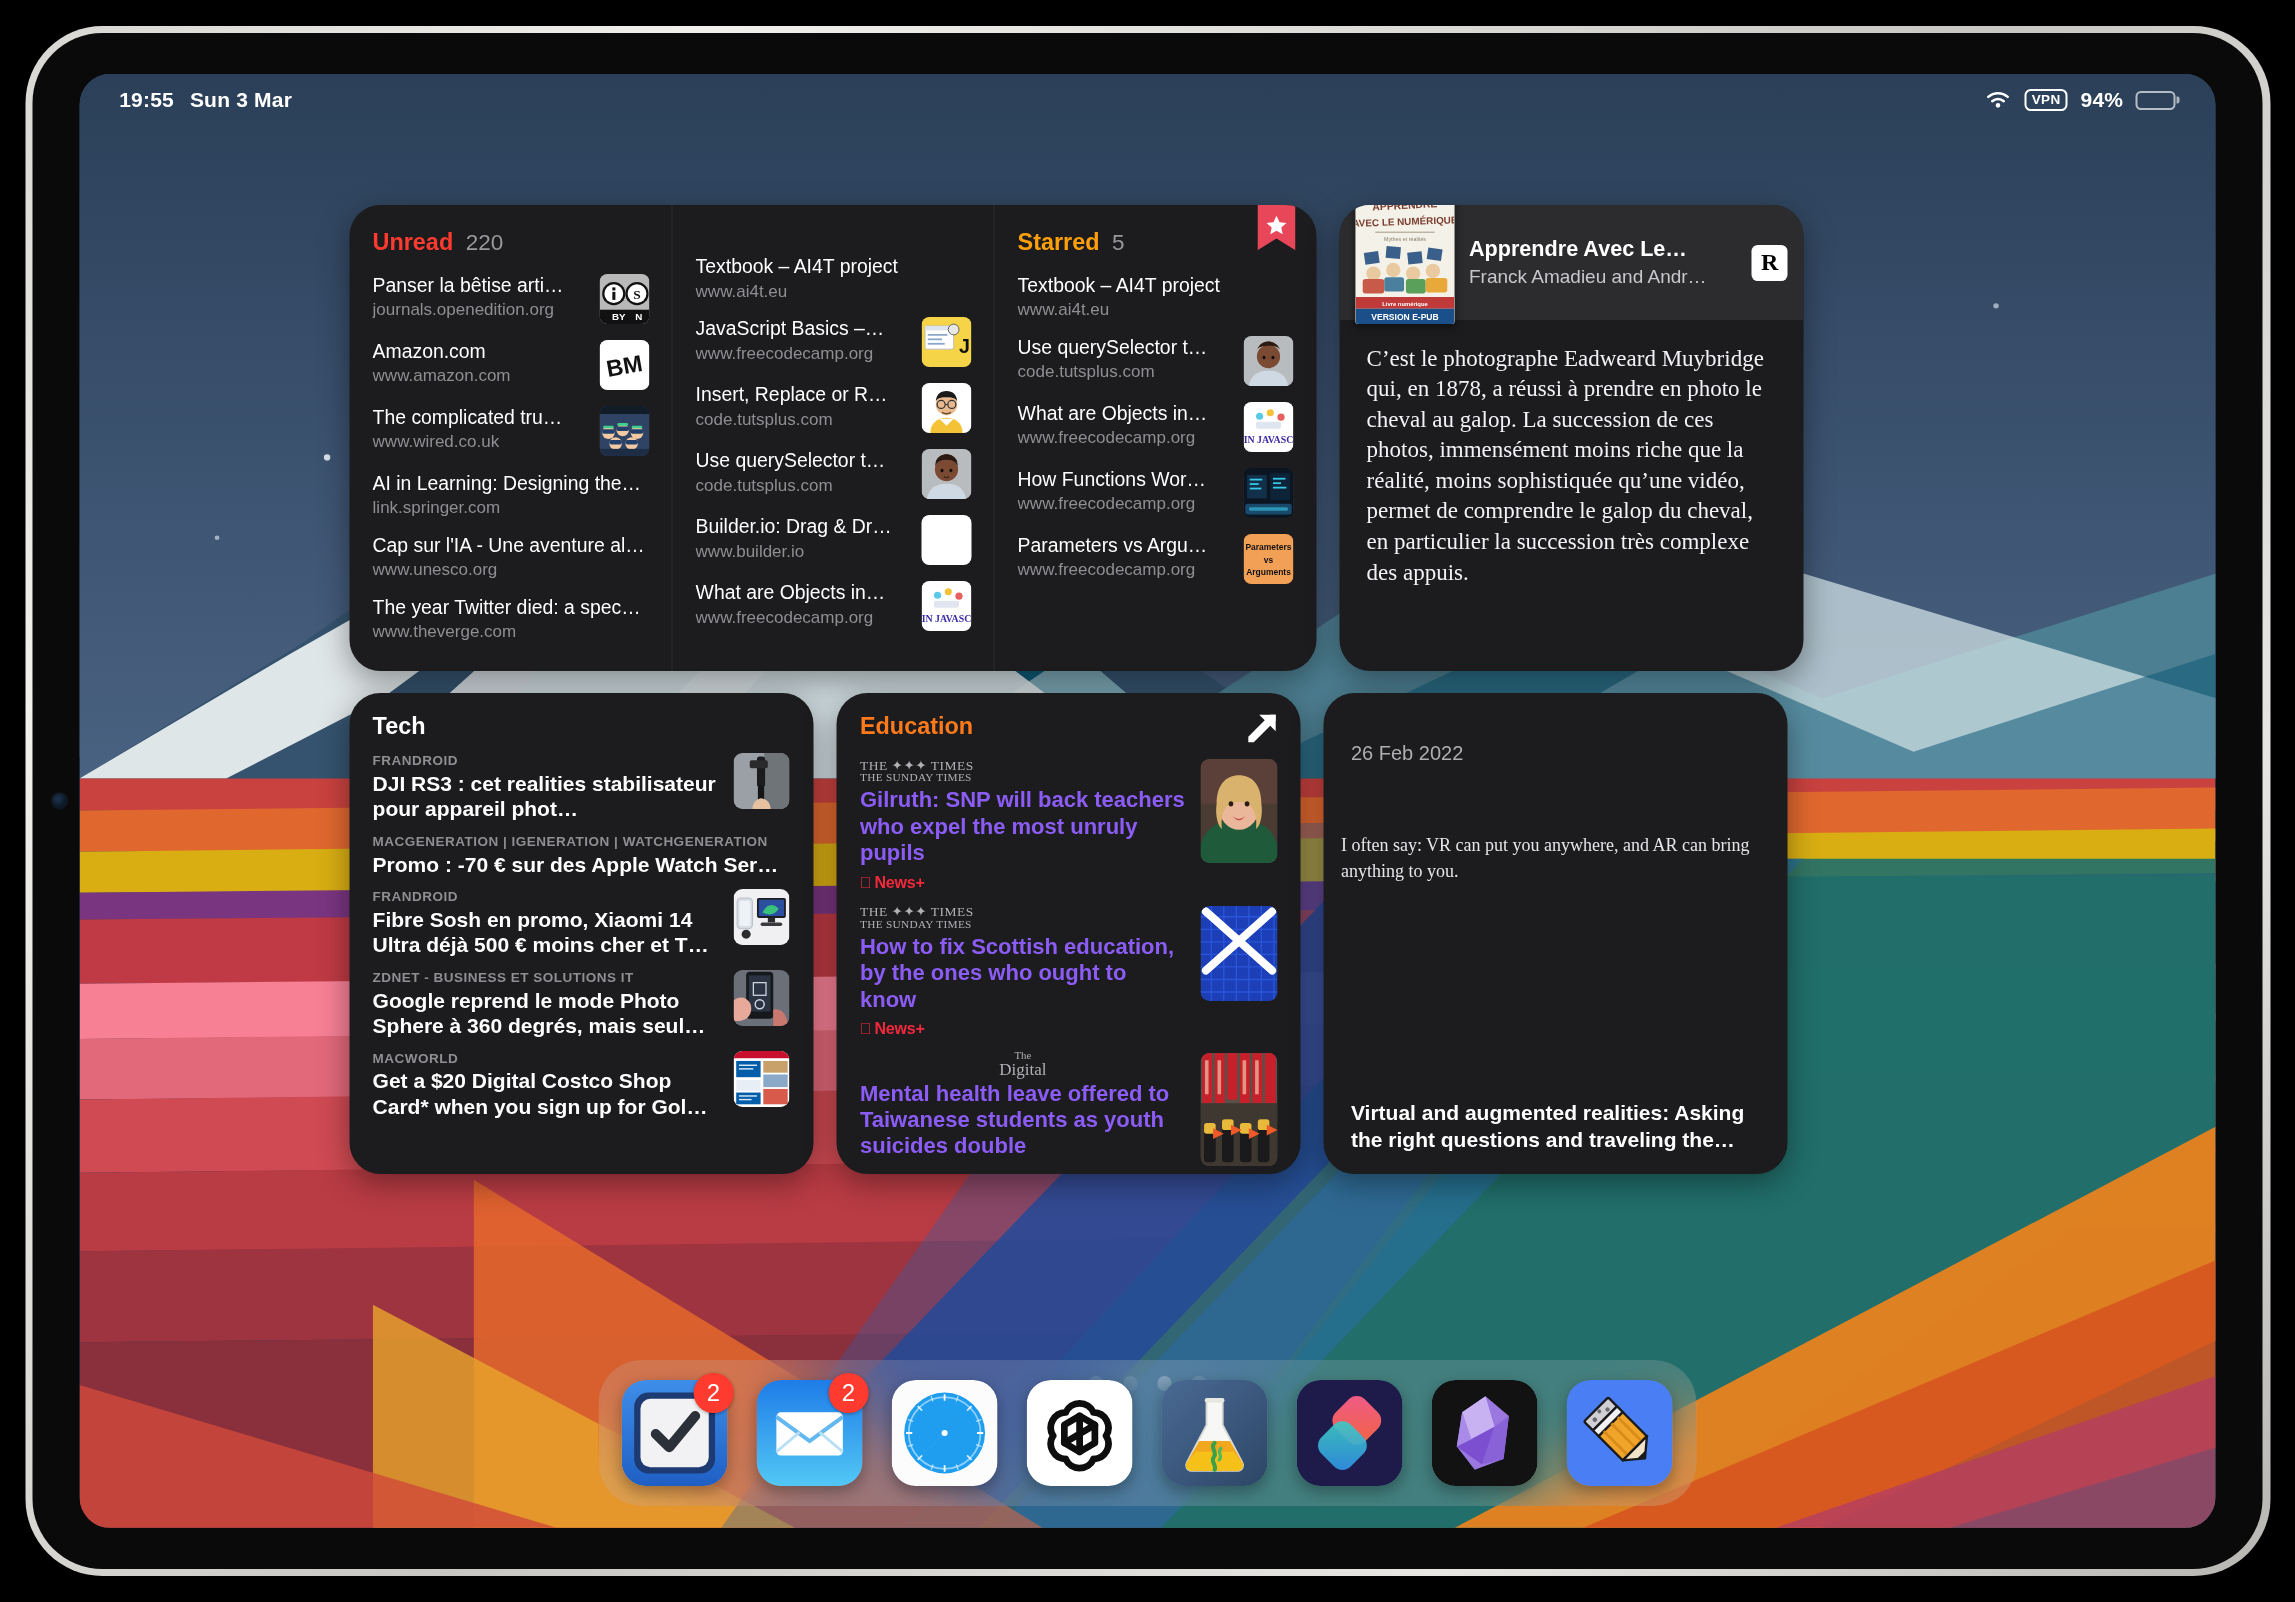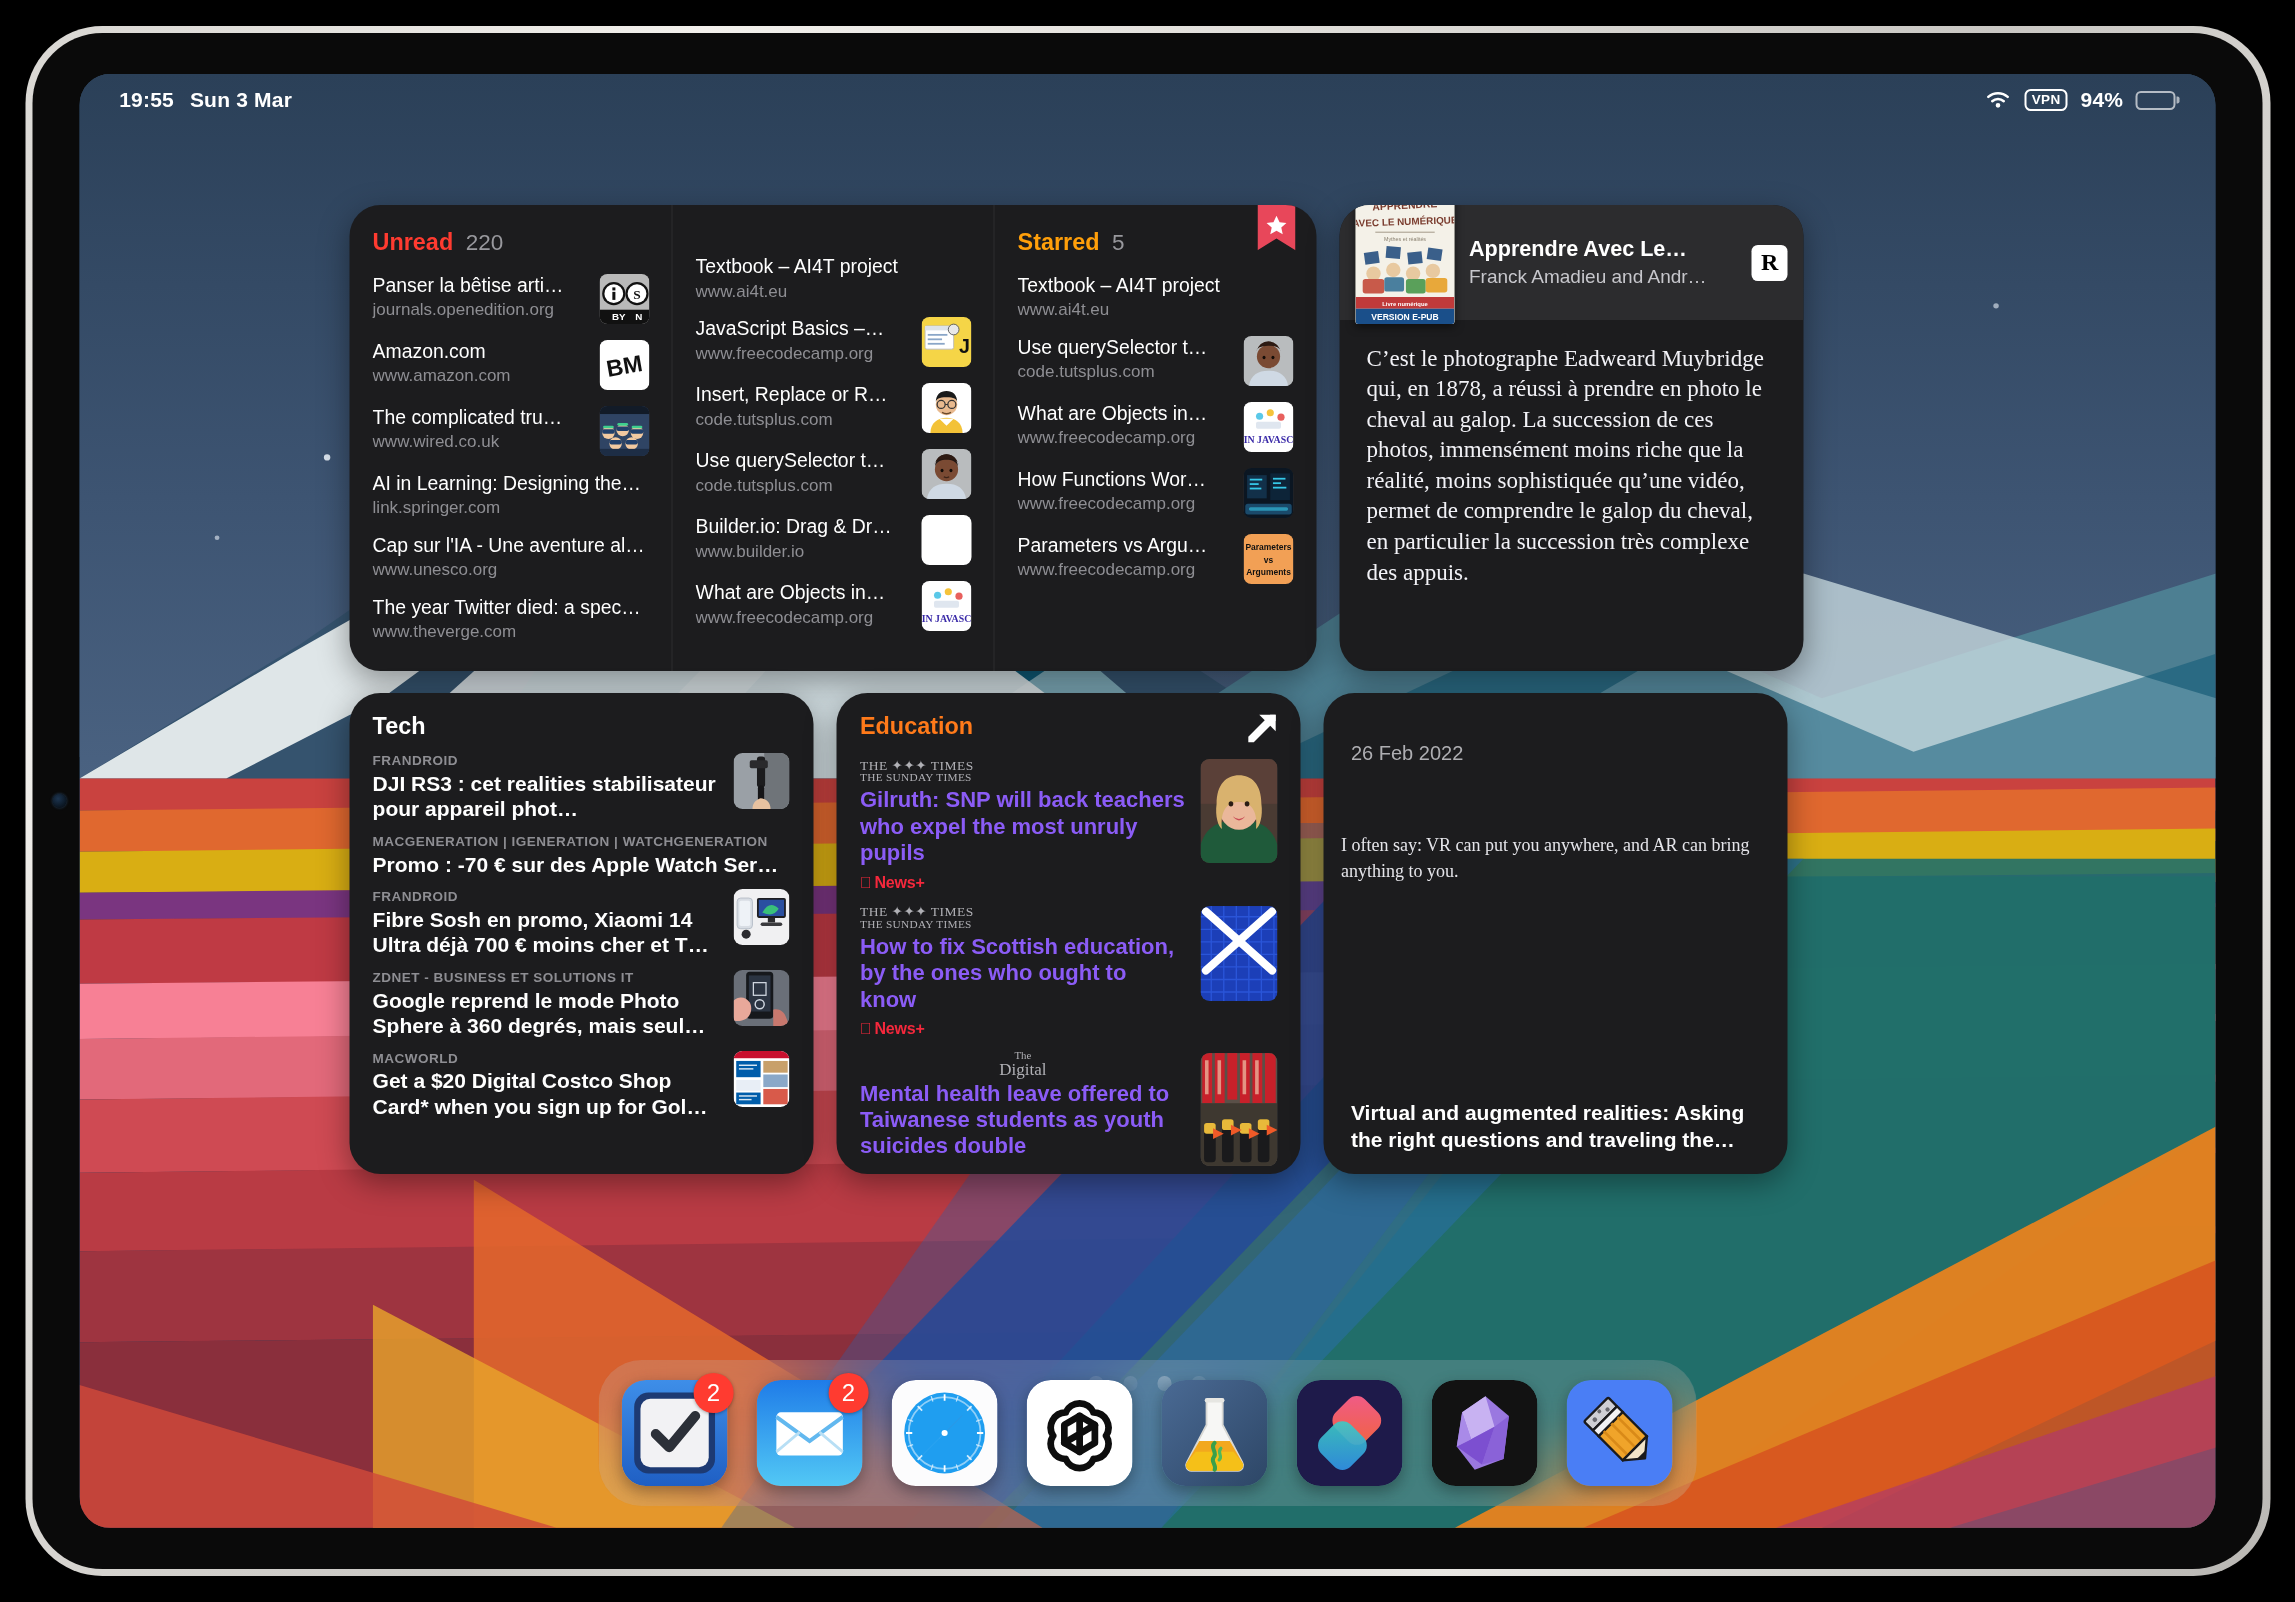--- a/index.html
+++ b/index.html
@@ -665,21 +665,21 @@
             <div class="news-item">
               <div class="news-txt">
                 <div class="news-src">MACGENERATION | IGENERATION | WATCHGENERATION</div>
                 <div class="news-t" style="-webkit-line-clamp:1">Promo : -70 € sur des Apple Watch Ser…</div>
               </div>
             </div>
 
             <div class="news-item">
               <div class="news-txt">
                 <div class="news-src">FRANDROID</div>
-                <div class="news-t" style="-webkit-line-clamp:2">Fibre Sosh en promo, Xiaomi 14 Ultra déjà 700 € moins cher et T…</div>
+                <div class="news-t" style="-webkit-line-clamp:2">Fibre Sosh en promo, Xiaomi 14 Ultra déjà 500 € moins cher et T…</div>
               </div>
               <div class="news-thumb">
                 <svg width="56" height="56" viewBox="0 0 62 62">
                   <rect width="62" height="62" fill="#f0f0f2"></rect>
                   <rect x="4" y="10" width="17" height="34" rx="4" fill="#d8dde4" stroke="#b5bcc6"></rect>
                   <rect x="6.5" y="13" width="12" height="28" rx="2" fill="#eef2f7"></rect>
                   <rect x="26" y="10" width="32" height="22" rx="2" fill="#1e1e22"></rect>
                   <path d="M28 12h28v18H28z" fill="#2a4fa0"></path>
                   <path d="M32 26q8-14 18-4-6 10-18 4z" fill="#39c07a"></path>
                   <rect x="38" y="32" width="8" height="5" fill="#2a2a2e"></rect>

